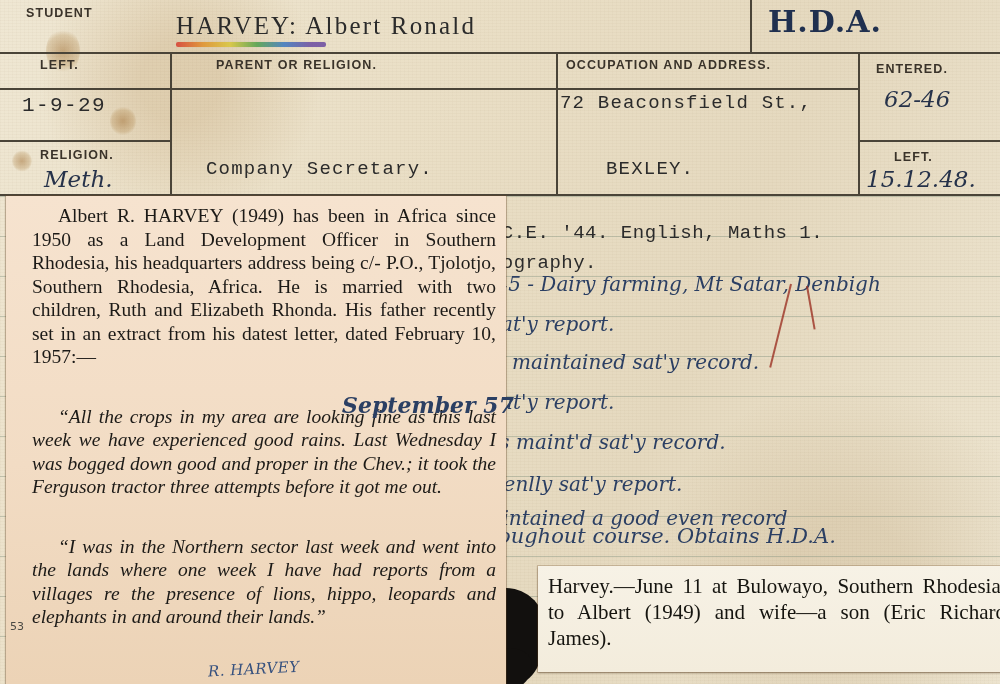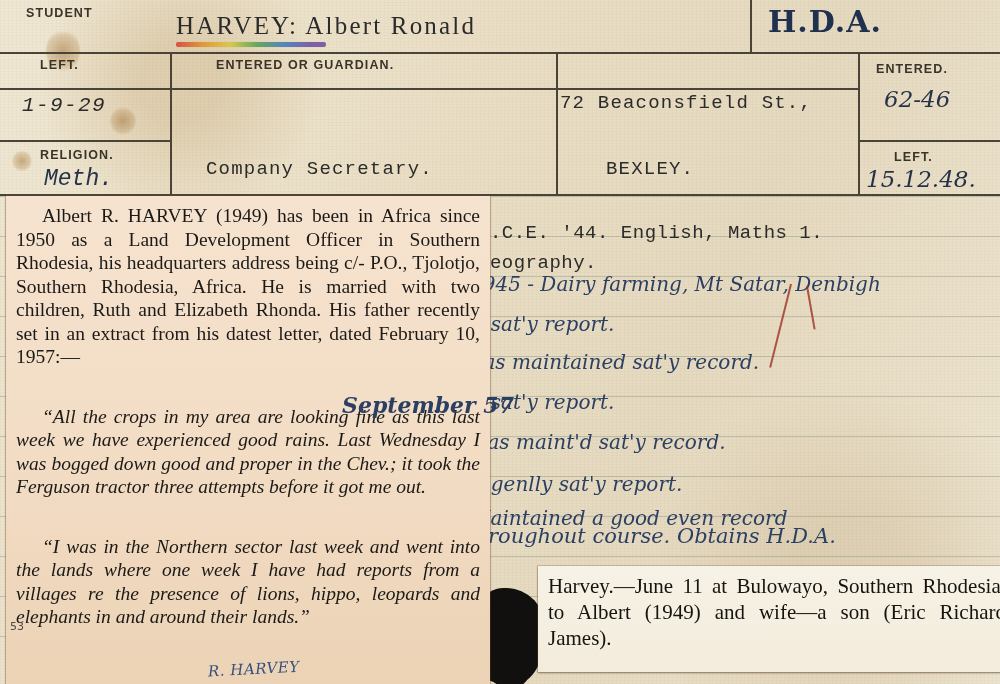--- a/index.html
+++ b/index.html
@@ -36,21 +36,21 @@
     position:absolute;
     font-family:"Liberation Sans", sans-serif;
     font-size:12.5px;letter-spacing:1.1px;color:#3a332a;font-weight:700;
   }
   .typed{
     position:absolute;
     font-family:"Liberation Mono", monospace;
     color:#2b2b2b;letter-spacing:.5px;
   }
   .name{font-size:25px;letter-spacing:2.2px;}
-  .big{font-size:21px;letter-spacing:1.4px;font-style:italic;}
+  .big{font-size:21px;letter-spacing:1.4px;}
   .mid{font-size:19px;letter-spacing:1.2px;}
 
   
   .hand{
     position:absolute;
     font-family:"DejaVu Serif", serif;
     font-style:italic;
     color:#2d3a55;
   }
   .hand.blue{color:#2b3f63;}
@@ -71,21 +71,21 @@
   
   .clip{
     position:absolute;
     background:linear-gradient(180deg,#f6e3cf 0%,#f2dcc4 55%,#ecd3b6 100%);
     color:#1c1a17;
     box-shadow:0 1px 2px rgba(60,40,20,.45), 0 0 0 1px rgba(120,80,40,.25);
     font-family:"Liberation Serif", serif;
   }
   #clip-main{
     left:6px;top:196px;width:464px;height:480px;
-    padding:8px 10px 0 10px;
+    padding:8px 10px 0 26px;
     font-size:19.5px;line-height:23.5px;
     text-align:justify;
   }
   #clip-main p{margin:0 0 1px 0;text-indent:26px;}
   #clip-main .it{font-style:italic;margin-top:36px;}
   #clip-birth{
     left:538px;top:566px;width:458px;height:92px;
     padding:7px 10px;
     font-size:21px;line-height:26px;
     background:linear-gradient(180deg,#f7f2e6 0%,#f3ecdc 100%);
@@ -161,30 +161,31 @@
   <div class="hline" style="left:0;top:194px;width:1000px;"></div>
   <div class="vline" style="left:170px;top:52px;height:142px;"></div>
   <div class="vline" style="left:556px;top:52px;height:142px;"></div>
   <div class="vline" style="left:858px;top:52px;height:142px;"></div>
   <div class="vline" style="left:750px;top:0px;height:52px;"></div>
   <div class="hline" style="left:858px;top:140px;width:142px;"></div>
 
   <div class="lbl" style="left:26px;top:6px;">STUDENT</div>
   <div class="lbl" style="left:40px;top:58px;">LEFT.</div>
   <div class="lbl" style="left:40px;top:148px;">RELIGION.</div>
-  <div class="lbl" style="left:216px;top:58px;">ENTERED OR GUARDIAN.</div>
+  <div class="lbl" style="left:216px;top:58px;">PARENT OR RELIGION.</div>
+  <div class="lbl" style="left:566px;top:58px;">OCCUPATION AND ADDRESS.</div>
   <div class="lbl" style="left:876px;top:62px;">ENTERED.</div>
   <div class="lbl" style="left:894px;top:150px;">LEFT.</div>
 
   <div class="typed name" style="left:176px;top:12px;font-family:Liberation Serif, serif;">HARVEY:  Albert Ronald</div>
   <div class="rainbow" style="left:176px;top:42px;width:150px;"></div>
   <div class="hda" style="left:768px;top:4px;">H.D.A.</div>
 
   <div class="typed big" style="left:22px;top:94px;">1-9-29</div>
-  <div class="hand dark" style="left:44px;top:166px;font-size:23px;font-family:Liberation Mono, monospace;">Meth.</div>
+  <div class="hand dark" style="left:44px;top:166px;font-size:23px;">Meth.</div>
 
   <div class="typed mid" style="left:206px;top:158px;">Company Secretary.</div>
   <div class="typed mid" style="left:560px;top:92px;">72 Beaconsfield St.,</div>
   <div class="typed mid" style="left:606px;top:158px;">BEXLEY.</div>
 
   <div class="hand dark" style="left:884px;top:86px;font-size:23px;">62-46</div>
   <div class="hand dark" style="left:866px;top:166px;font-size:23px;">15.12.48.</div>
 
   <div class="typed" style="left:478px;top:222px;font-size:19px;">I.C.E. '44.   English, Maths 1.</div>
   <div class="typed" style="left:478px;top:252px;font-size:19px;">Geography.</div>

